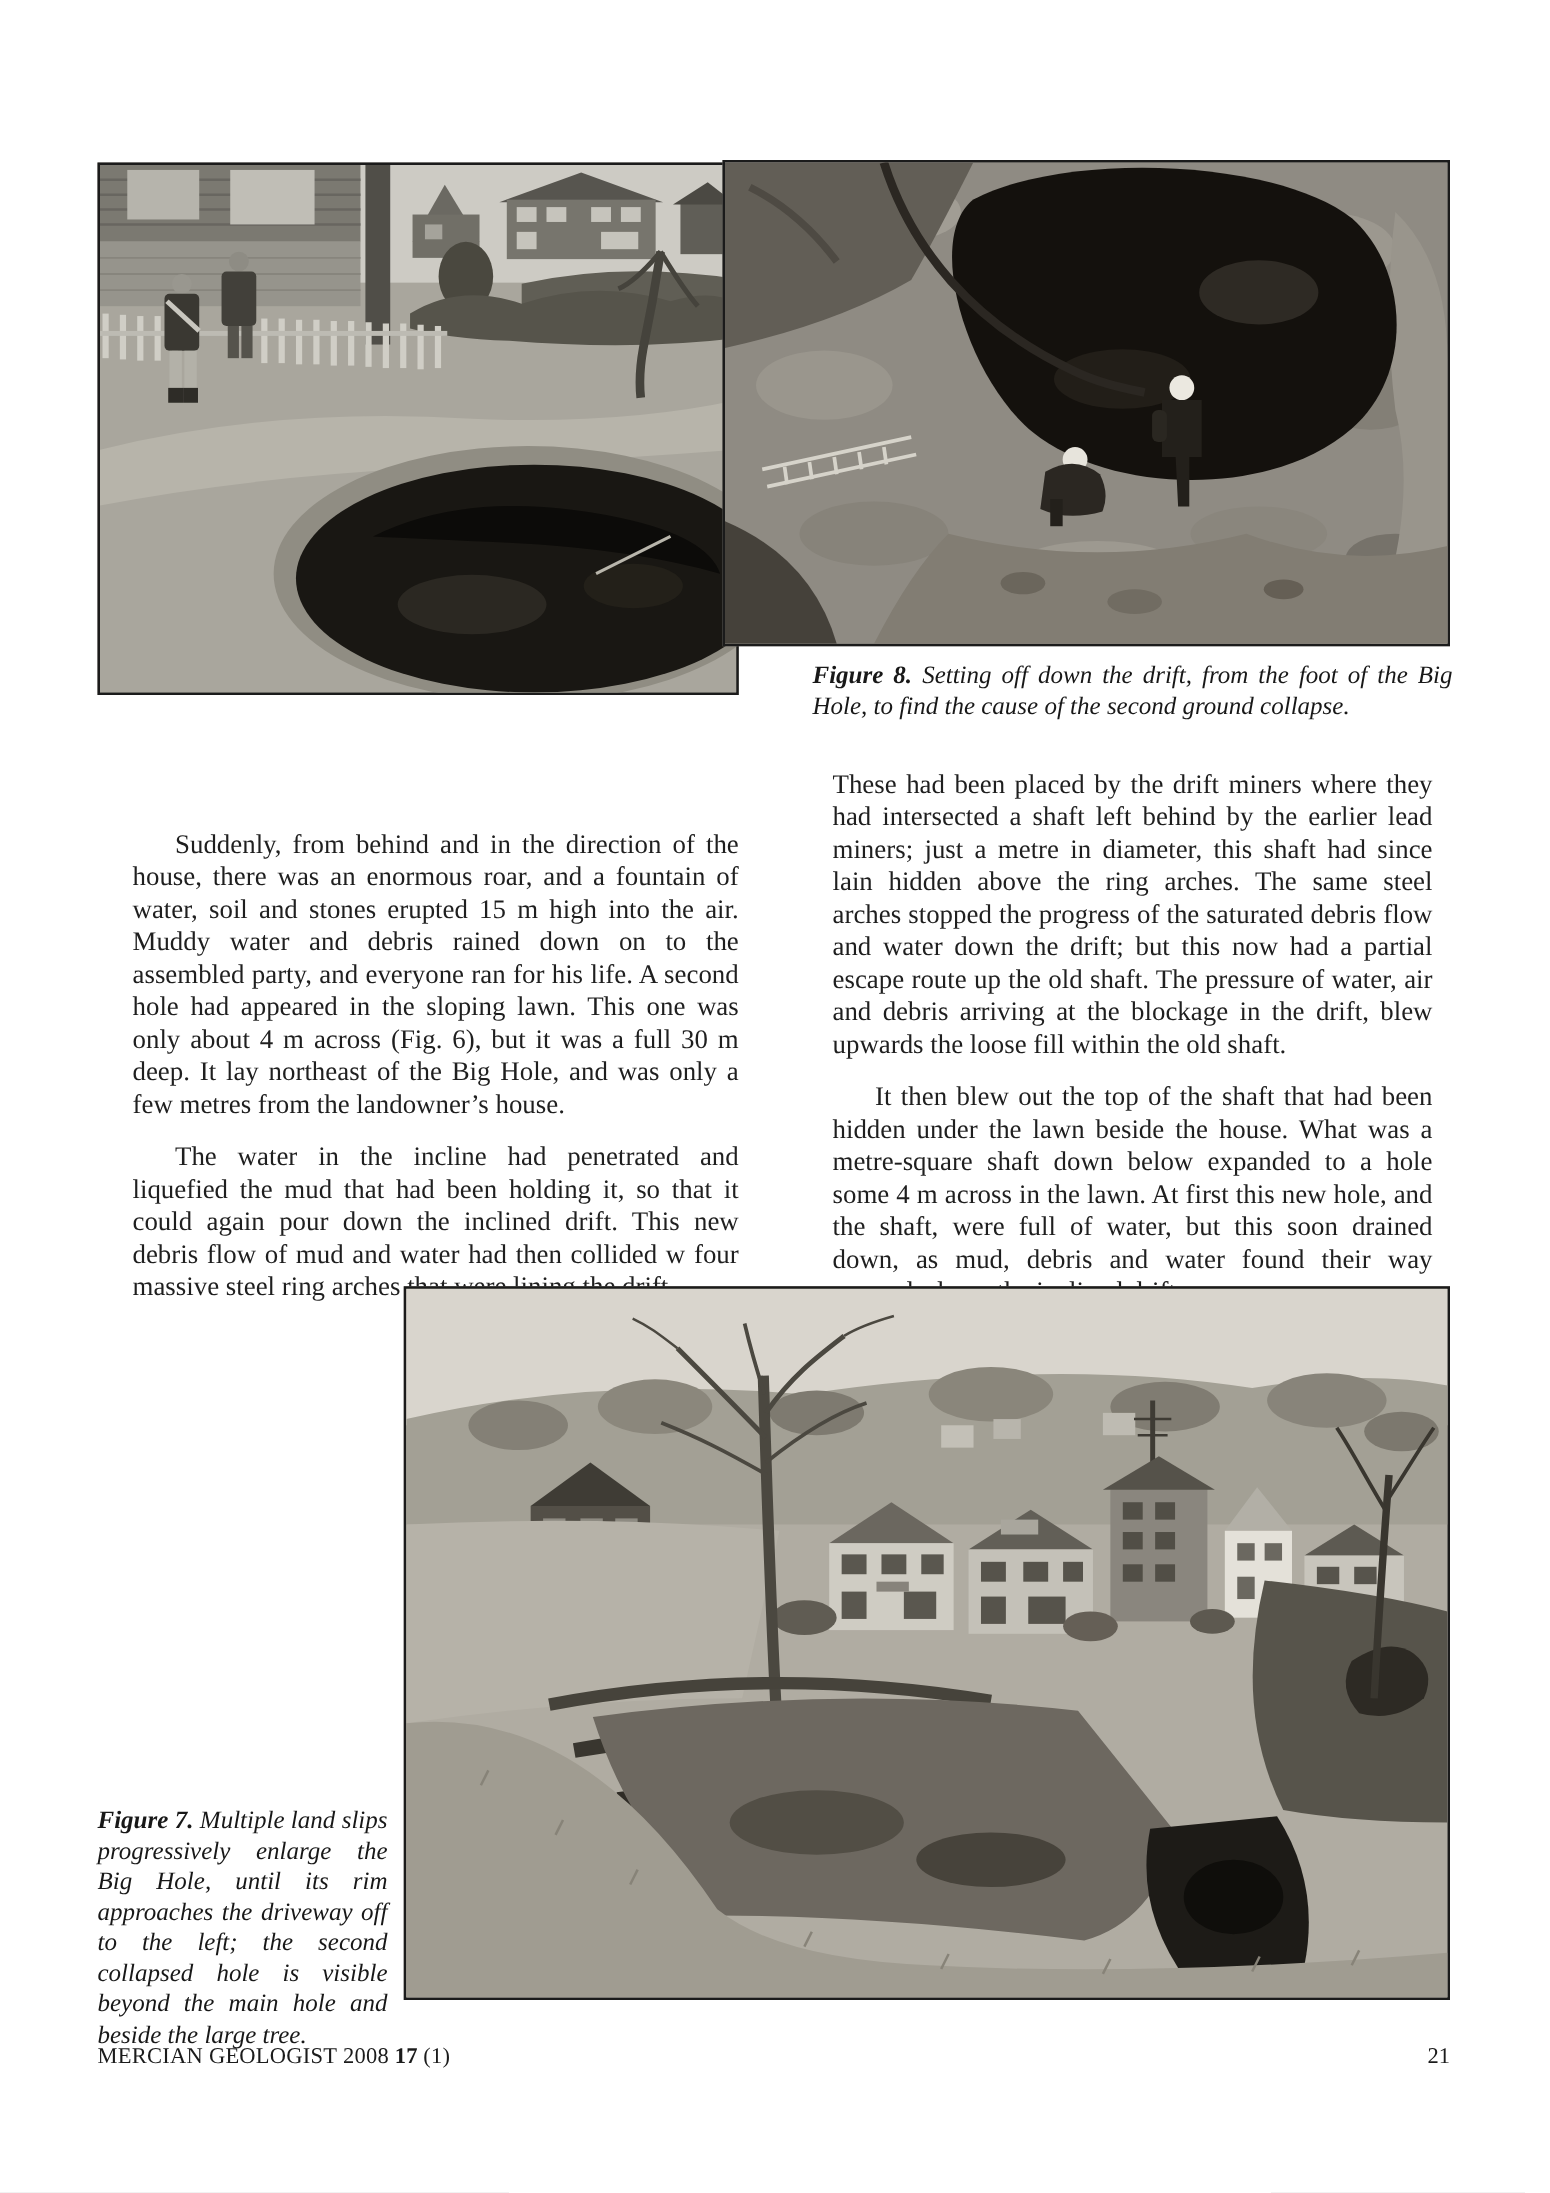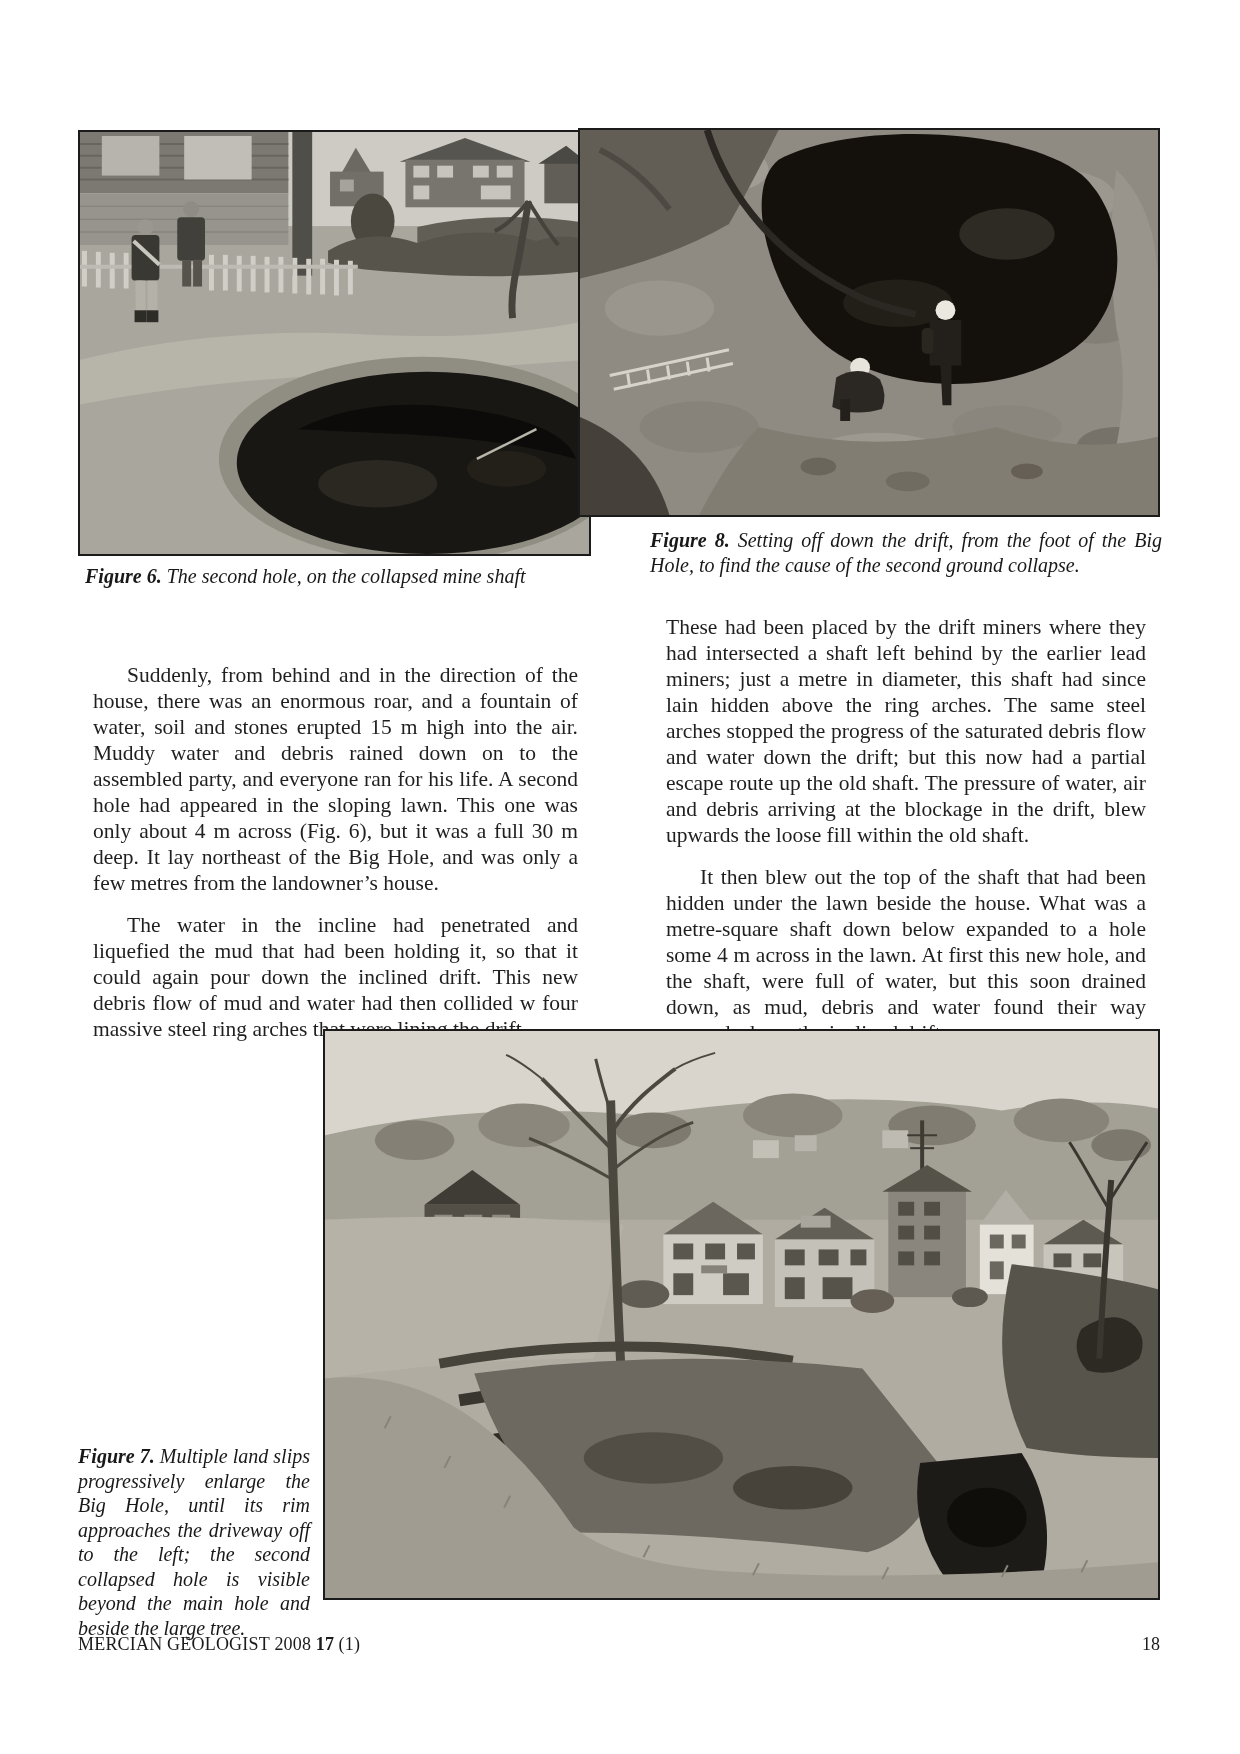--- a/index.html
+++ b/index.html
@@ -34,21 +34,21 @@
   .caption-fig6{left:85px;top:564px;width:505px;}
   .caption-fig8{left:650px;top:528px;width:512px;text-align:justify;}
   .caption-fig7{left:78px;top:1444px;width:232px;text-align:justify;}
 
   .col{
     position:absolute;
     font-size:21.5px;
     line-height:26px;
     text-align:justify;
   }
-  .col-left{left:77px;top:646px;width:517px;}
+  .col-left{left:90px;top:646px;width:517px;}
   .col-right{left:650px;top:598px;width:512px;}
   .para{margin:16px;padding:0;}
   .para.indent{text-indent:34px;}
 
   .footer{
     position:absolute;
     left:78px;top:1634px;width:1082px;
     display:flex;justify-content:space-between;align-items:flex-end;
     font-size:18px;
     color:#1b1b1b;
@@ -194,24 +194,20 @@
       <ellipse cx="450" cy="345" rx="16" ry="8" fill="#655f55"></ellipse>
       <path d="M0,290 Q70,320 90,389 L0,389 Z" fill="#45413a"></path>
     </svg>
   </figure>
 
   <div class="caption caption-fig8">
     <span class="cap-label">Figure 8.</span>
     <span class="cap-text">Setting off down the drift, from the foot of the Big Hole, to find the cause of the second ground collapse.</span>
   </div>
 
-  <div class="caption caption-fig6">
-    <span class="cap-label">Figure 6.</span>
-    <span class="cap-text">The second hole, on the collapsed mine shaft</span>
-  </div>
 
   <div class="col col-left">
     <p class="para indent">Suddenly, from behind and in the direction of the house, there was an enormous roar, and a fountain of water, soil and stones erupted 15 m high into the air. Muddy water and debris rained down on to the assembled party, and everyone ran for his life. A second hole had appeared in the sloping lawn. This one was only about 4 m across (Fig. 6), but it was a full 30 m deep. It lay northeast of the Big Hole, and was only a few metres from the landowner’s house.</p>
     <p class="para indent">The water in the incline had penetrated and liquefied the mud that had been holding it, so that it could again pour down the inclined drift. This new debris flow of mud and water had then collided w four massive steel ring arches that were lining the drift.</p>
   </div>
 
   <div class="col col-right">
     <p class="para">These had been placed by the drift miners where they had intersected a shaft left behind by the earlier lead miners; just a metre in diameter, this shaft had since lain hidden above the ring arches. The same steel arches stopped the progress of the saturated debris flow and water down the drift; but this now had a partial escape route up the old shaft. The pressure of water, air and debris arriving at the blockage in the drift, blew upwards the loose fill within the old shaft.</p>
     <p class="para indent">It then blew out the top of the shaft that had been hidden under the lawn beside the house. What was a metre-square shaft down below expanded to a hole some 4 m across in the lawn. At first this new hole, and the shaft, were full of water, but this soon drained down, as mud, debris and water found their way onwards down the inclined drift.</p>
   </div>
@@ -341,16 +337,16 @@
     <span class="cap-text">Multiple land slips progressively enlarge the Big Hole, until its rim approaches the driveway off to the left; the second collapsed hole is visible beyond the main hole and beside the large tree.</span>
   </div>
 
   <div class="footer">
     <div class="footer-left">
       <span>MERCIAN GEOLOGIST</span>
       <span>2008</span>
       <b>17</b>
       <span>(1)</span>
     </div>
-    <div class="footer-right">18</div>
+    <div class="footer-right">21</div>
   </div>
 
 </div>
 
 </body></html>

